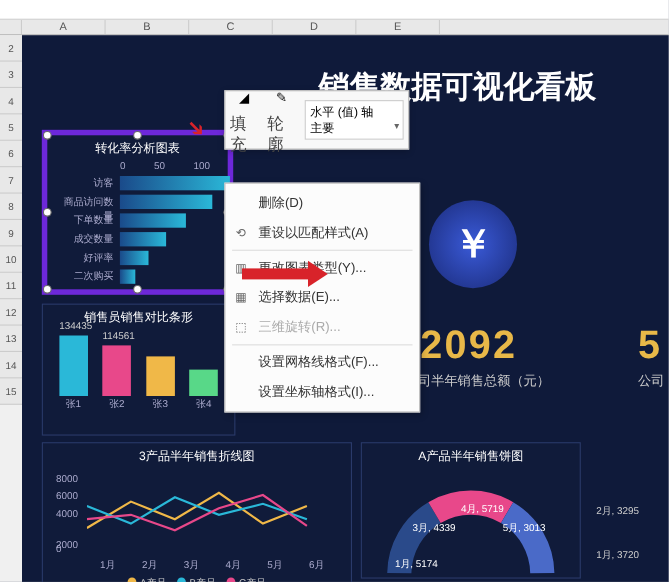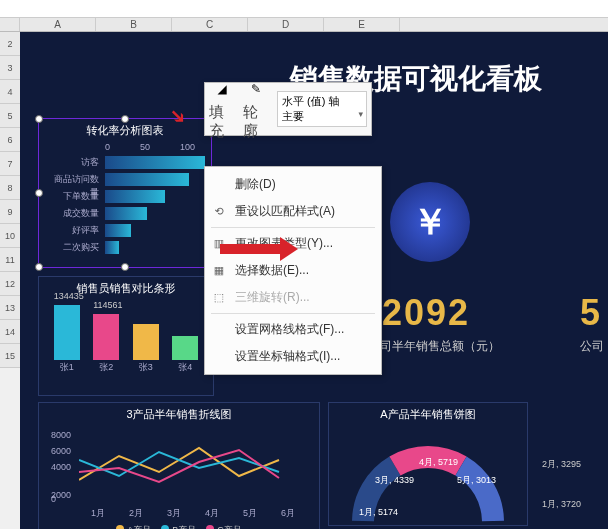--- a/index.html
+++ b/index.html
@@ -8,21 +8,21 @@
 .topbar .cell { position: absolute; top: 2px; left: 84px; font-size: 11px; color: #333; }
 .colhdr { background: #e8e8e8; height: 14px; border-bottom: 1px solid #bbb; display: flex; }
 .colhdr div { border-right: 1px solid #ccc; text-align: center; font-size: 10px; color: #555; line-height: 14px; }
 .colhdr .rh { width: 20px; }
 .colhdr .c { width: 76px; }
 .rowhdr { position: absolute; left: 0; top: 32px; width: 20px; background: #e8e8e8; }
 .rowhdr div { height: 24px; border-bottom: 1px solid #ccc; font-size: 9px; text-align: center; line-height: 24px; color: #555; }
 .sheet { position: absolute; left: 20px; top: 32px; right: 0; bottom: 0; background: #0f1a3a; }
 .title { position: absolute; top: 28px; left: 270px; color: #fff; font-size: 28px; font-weight: bold; }
 .panel { position: absolute; border: 1px solid #2a3a6a; background: rgba(20,30,60,0.3); }
-.sel { border: 1px solid #6d28d9; }
+.sel { border: 5px solid #6d28d9; }
 .sel .handle { width: 8px; height: 8px; background: #fff; border: 1px solid #666; border-radius: 50%; position: absolute; }
 .panel-title { text-align: center; color: #fff; font-size: 11px; padding: 4px 0; }
 .funnel { position: relative; height: 120px; margin: 0 6px; }
 .funnel .scale { position: absolute; top: 0; left: 60px; right: 10px; display: flex; justify-content: space-between; color: #aac; font-size: 9px; }
 .funnel .lbl { position: absolute; left: 2px; color: #aac; font-size: 9px; text-align: right; width: 52px; }
 .funnel .bar { position: absolute; left: 60px; background: linear-gradient(90deg,#1a4a8a,#2ab8d8); height: 13px; }
 .panel2 .bars { display: flex; justify-content: space-around; align-items: flex-end; height: 60px; margin: 0 8px; }
 .panel2 .bar { width: 26px; position: relative; }
 .panel2 .bar .v { position: absolute; top: -14px; width: 100%; text-align: left; color: #ccc; font-size: 9px; }
 .panel2 .bar .x { position: absolute; bottom: -14px; width: 100%; text-align: center; color: #aac; font-size: 9px; }

